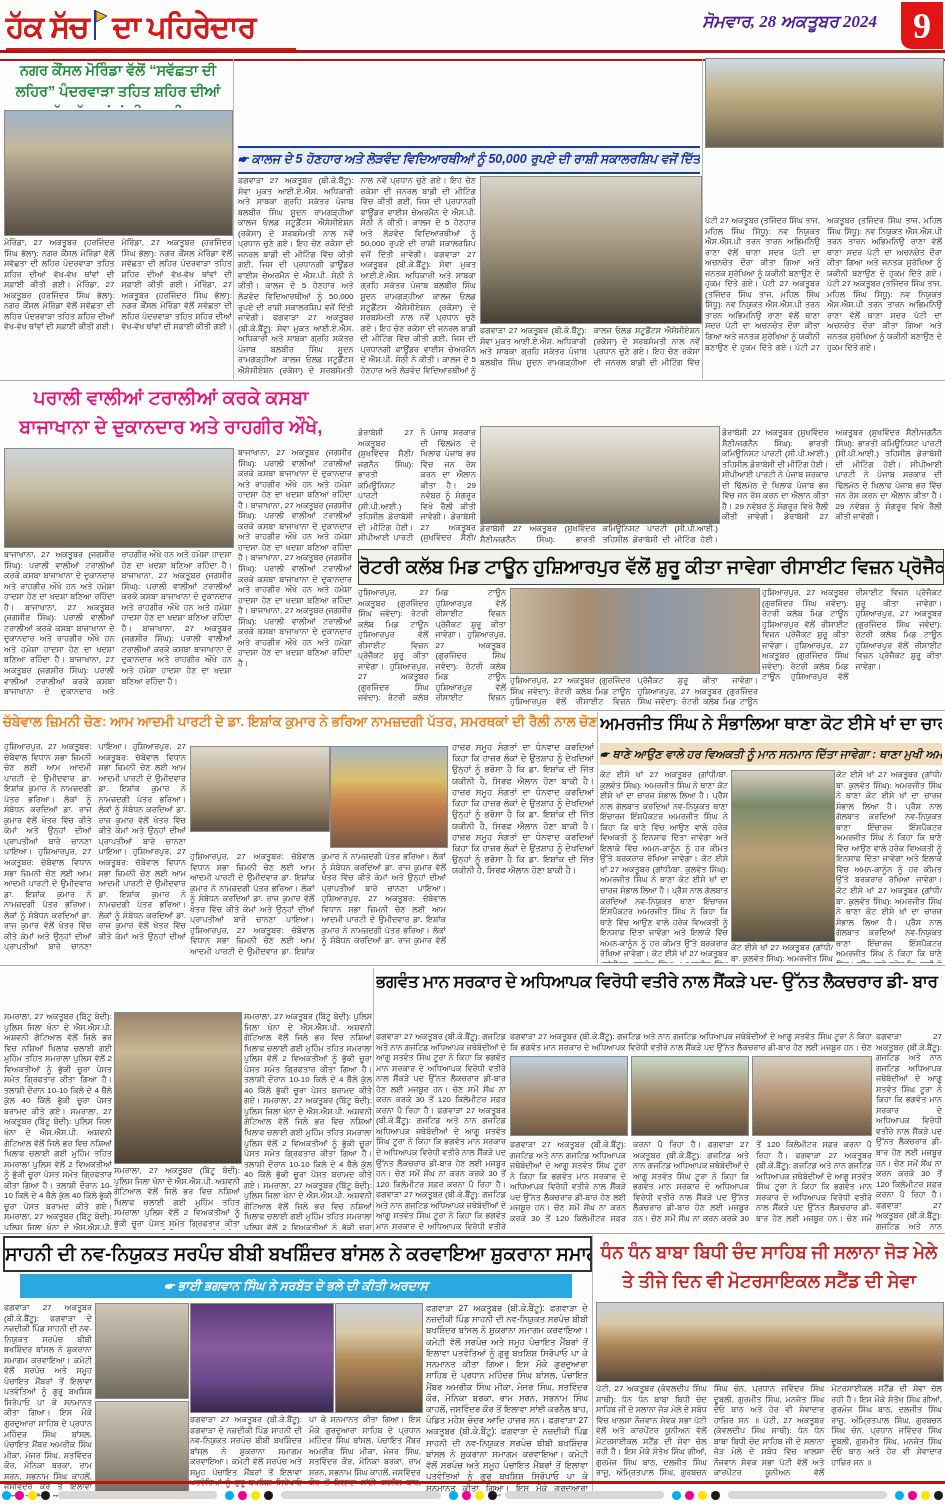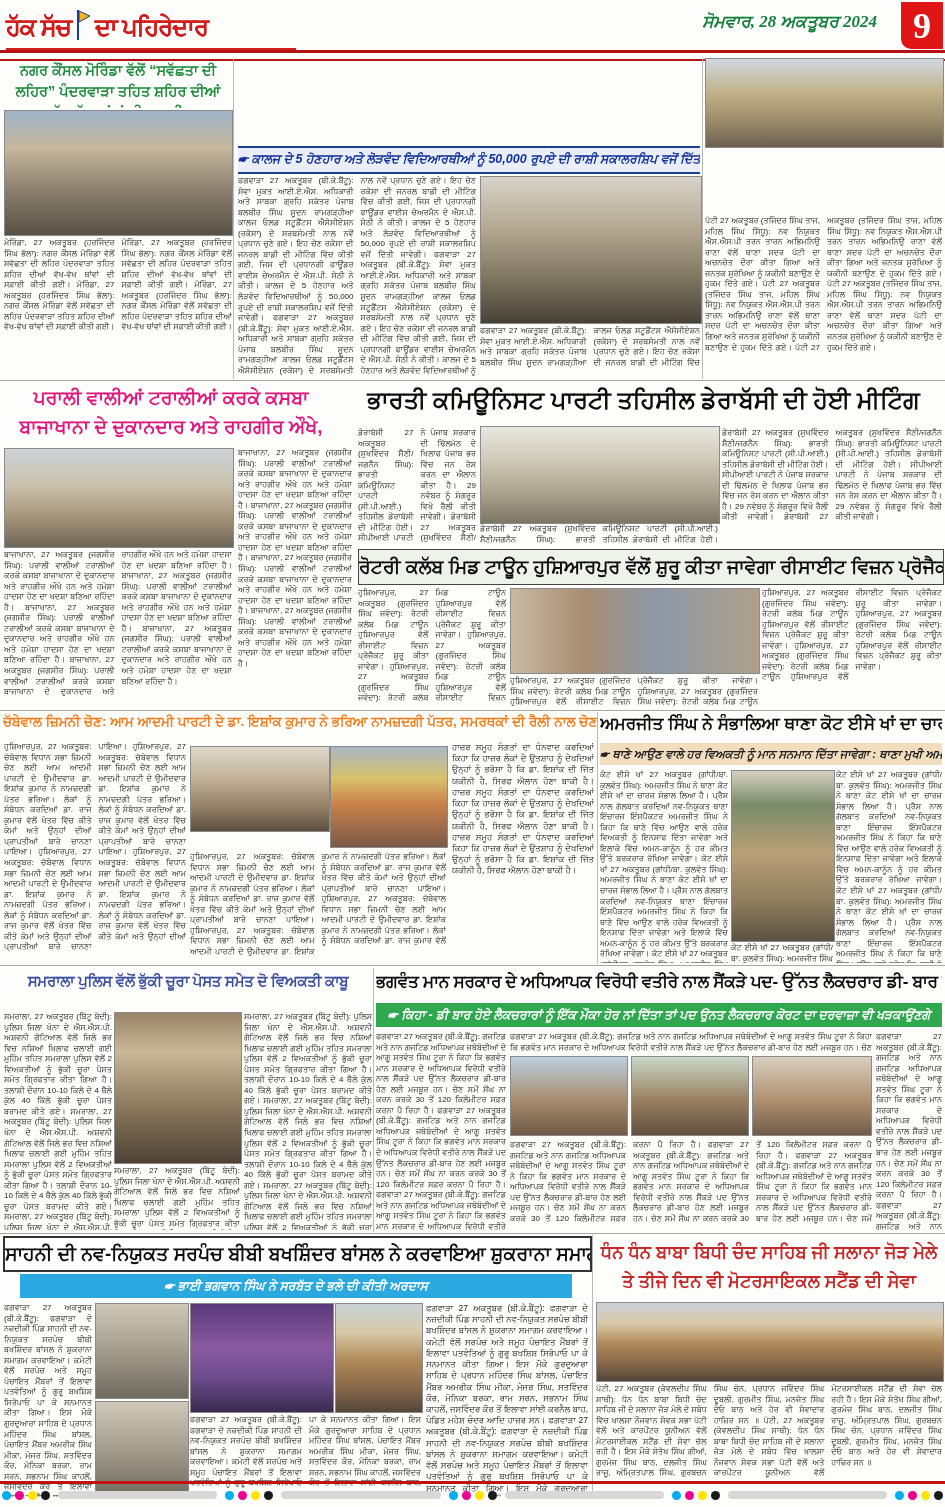--- a/index.html
+++ b/index.html
@@ -1,23 +1,23 @@
 <!DOCTYPE html>
 <html><head>
 <meta charset="utf-8">
 <style>
   html,body{margin:0;padding:0;background:#fff;}
   .page{position:relative;width:945px;height:1507px;background:#fdfdfc;overflow:hidden;
         font-family:"Liberation Sans",sans-serif;color:#111;}
   
   .logo{position:absolute;left:6px;top:4px;height:46px;display:flex;align-items:center;gap:4px;}
-  .logo .lt{font-size:24px;font-weight:bold;color:#d21c1c;letter-spacing:-1px;text-shadow:0 0 0 #d21c1c;}
+  .logo .lt{font-size:30px;font-weight:bold;color:#d21c1c;letter-spacing:-1px;text-shadow:0 0 0 #d21c1c;}
   .logo-underline{position:absolute;left:6px;top:48px;width:290px;height:2px;background:#d21c1c;}
   .dateline{position:absolute;right:68px;top:12px;font-family:"Liberation Serif",serif;font-style:italic;
-            font-size:17px;color:#15803d;font-weight:bold;}
+            font-size:17px;color:#4c1d95;font-weight:bold;}
   .pagebox{position:absolute;right:2px;top:2px;width:42px;height:47px;background:#e01515;color:#fff;
            font-family:"Liberation Serif",serif;font-weight:bold;font-size:36px;display:flex;
            align-items:center;justify-content:center;border-radius:0 0 0 10px;}
   .rules{position:absolute;left:0;top:50px;width:945px;height:6px;border-top:3px solid #b31312;border-bottom:2px solid #b31312;}
   .col{position:absolute;font-size:8px;line-height:1.32;text-align:justify;overflow:hidden;color:#1b1b1b;word-break:break-word;}
   .c2{columns:2;column-gap:7px;}
   .c3{columns:3;column-gap:7px;}
   .ph{position:absolute;border:1px solid #8a8a8a;overflow:hidden;}
   .grain{background-image:repeating-linear-gradient(90deg,rgba(255,255,255,.06) 0 3px,rgba(0,0,0,.05) 3px 6px);}
   .vr{position:absolute;width:1px;background:#b9b9b9;}
@@ -100,21 +100,20 @@
 
   <div class="ph p-policeout grain" style="left:705px;top:58px;width:237px;height:88px;"></div>
   <div class="col c2" style="left:705px;top:216px;width:237px;height:162px;">ਪੱਟੀ 27 ਅਕਤੂਬਰ (ਤਜਿੰਦਰ ਸਿੰਘ ਤਾਜ, ਮਹਿਲ ਸਿੰਘ ਸਿੱਧੂ): ਨਵ ਨਿਯੁਕਤ ਐਸ.ਐਸ.ਪੀ ਤਰਨ ਤਾਰਨ ਅਭਿਮਨਿਉ ਰਾਣਾ ਵੱਲੋਂ ਥਾਣਾ ਸਦਰ ਪੱਟੀ ਦਾ ਅਚਨਚੇਤ ਦੌਰਾ ਕੀਤਾ ਗਿਆ ਅਤੇ ਜਨਤਕ ਸੁਰੱਖਿਆ ਨੂੰ ਯਕੀਨੀ ਬਣਾਉਣ ਦੇ ਹੁਕਮ ਦਿੱਤੇ ਗਏ। ਪੱਟੀ 27 ਅਕਤੂਬਰ (ਤਜਿੰਦਰ ਸਿੰਘ ਤਾਜ, ਮਹਿਲ ਸਿੰਘ ਸਿੱਧੂ): ਨਵ ਨਿਯੁਕਤ ਐਸ.ਐਸ.ਪੀ ਤਰਨ ਤਾਰਨ ਅਭਿਮਨਿਉ ਰਾਣਾ ਵੱਲੋਂ ਥਾਣਾ ਸਦਰ ਪੱਟੀ ਦਾ ਅਚਨਚੇਤ ਦੌਰਾ ਕੀਤਾ ਗਿਆ ਅਤੇ ਜਨਤਕ ਸੁਰੱਖਿਆ ਨੂੰ ਯਕੀਨੀ ਬਣਾਉਣ ਦੇ ਹੁਕਮ ਦਿੱਤੇ ਗਏ। ਪੱਟੀ 27 ਅਕਤੂਬਰ (ਤਜਿੰਦਰ ਸਿੰਘ ਤਾਜ, ਮਹਿਲ ਸਿੰਘ ਸਿੱਧੂ): ਨਵ ਨਿਯੁਕਤ ਐਸ.ਐਸ.ਪੀ ਤਰਨ ਤਾਰਨ ਅਭਿਮਨਿਉ ਰਾਣਾ ਵੱਲੋਂ ਥਾਣਾ ਸਦਰ ਪੱਟੀ ਦਾ ਅਚਨਚੇਤ ਦੌਰਾ ਕੀਤਾ ਗਿਆ ਅਤੇ ਜਨਤਕ ਸੁਰੱਖਿਆ ਨੂੰ ਯਕੀਨੀ ਬਣਾਉਣ ਦੇ ਹੁਕਮ ਦਿੱਤੇ ਗਏ। ਪੱਟੀ 27 ਅਕਤੂਬਰ (ਤਜਿੰਦਰ ਸਿੰਘ ਤਾਜ, ਮਹਿਲ ਸਿੰਘ ਸਿੱਧੂ): ਨਵ ਨਿਯੁਕਤ ਐਸ.ਐਸ.ਪੀ ਤਰਨ ਤਾਰਨ ਅਭਿਮਨਿਉ ਰਾਣਾ ਵੱਲੋਂ ਥਾਣਾ ਸਦਰ ਪੱਟੀ ਦਾ ਅਚਨਚੇਤ ਦੌਰਾ ਕੀਤਾ ਗਿਆ ਅਤੇ ਜਨਤਕ ਸੁਰੱਖਿਆ ਨੂੰ ਯਕੀਨੀ ਬਣਾਉਣ ਦੇ ਹੁਕਮ ਦਿੱਤੇ ਗਏ।</div>
   <div class="hr" style="left:0;top:380px;width:945px;"></div>
 
   <div class="hl h-pink" style="left:3px;top:384px;width:336px;height:60px;">ਪਰਾਲੀ ਵਾਲੀਆਂ ਟਰਾਲੀਆਂ ਕਰਕੇ ਕਸਬਾ ਬਾਜਾਖਾਨਾ ਦੇ ਦੁਕਾਨਦਾਰ ਅਤੇ ਰਾਹਗੀਰ ਔਖੇ, ਹਮੇਸ਼ਾ ਹਾਦਸਾ ਹੋਣ ਦਾ ਖਦਸ਼ਾ ਬਣਿਆ ਰਹਿੰਦਾ</div>
   <div class="ph p-trolley grain" style="left:4px;top:448px;width:228px;height:98px;"></div>
   <div class="col c2" style="left:4px;top:550px;width:228px;height:158px;">ਬਾਜਾਖਾਨਾ, 27 ਅਕਤੂਬਰ (ਜਗਸੀਰ ਸਿੰਘ): ਪਰਾਲੀ ਵਾਲੀਆਂ ਟਰਾਲੀਆਂ ਕਰਕੇ ਕਸਬਾ ਬਾਜਾਖਾਨਾ ਦੇ ਦੁਕਾਨਦਾਰ ਅਤੇ ਰਾਹਗੀਰ ਔਖੇ ਹਨ ਅਤੇ ਹਮੇਸ਼ਾ ਹਾਦਸਾ ਹੋਣ ਦਾ ਖਦਸ਼ਾ ਬਣਿਆ ਰਹਿੰਦਾ ਹੈ। ਬਾਜਾਖਾਨਾ, 27 ਅਕਤੂਬਰ (ਜਗਸੀਰ ਸਿੰਘ): ਪਰਾਲੀ ਵਾਲੀਆਂ ਟਰਾਲੀਆਂ ਕਰਕੇ ਕਸਬਾ ਬਾਜਾਖਾਨਾ ਦੇ ਦੁਕਾਨਦਾਰ ਅਤੇ ਰਾਹਗੀਰ ਔਖੇ ਹਨ ਅਤੇ ਹਮੇਸ਼ਾ ਹਾਦਸਾ ਹੋਣ ਦਾ ਖਦਸ਼ਾ ਬਣਿਆ ਰਹਿੰਦਾ ਹੈ। ਬਾਜਾਖਾਨਾ, 27 ਅਕਤੂਬਰ (ਜਗਸੀਰ ਸਿੰਘ): ਪਰਾਲੀ ਵਾਲੀਆਂ ਟਰਾਲੀਆਂ ਕਰਕੇ ਕਸਬਾ ਬਾਜਾਖਾਨਾ ਦੇ ਦੁਕਾਨਦਾਰ ਅਤੇ ਰਾਹਗੀਰ ਔਖੇ ਹਨ ਅਤੇ ਹਮੇਸ਼ਾ ਹਾਦਸਾ ਹੋਣ ਦਾ ਖਦਸ਼ਾ ਬਣਿਆ ਰਹਿੰਦਾ ਹੈ। ਬਾਜਾਖਾਨਾ, 27 ਅਕਤੂਬਰ (ਜਗਸੀਰ ਸਿੰਘ): ਪਰਾਲੀ ਵਾਲੀਆਂ ਟਰਾਲੀਆਂ ਕਰਕੇ ਕਸਬਾ ਬਾਜਾਖਾਨਾ ਦੇ ਦੁਕਾਨਦਾਰ ਅਤੇ ਰਾਹਗੀਰ ਔਖੇ ਹਨ ਅਤੇ ਹਮੇਸ਼ਾ ਹਾਦਸਾ ਹੋਣ ਦਾ ਖਦਸ਼ਾ ਬਣਿਆ ਰਹਿੰਦਾ ਹੈ। ਬਾਜਾਖਾਨਾ, 27 ਅਕਤੂਬਰ (ਜਗਸੀਰ ਸਿੰਘ): ਪਰਾਲੀ ਵਾਲੀਆਂ ਟਰਾਲੀਆਂ ਕਰਕੇ ਕਸਬਾ ਬਾਜਾਖਾਨਾ ਦੇ ਦੁਕਾਨਦਾਰ ਅਤੇ ਰਾਹਗੀਰ ਔਖੇ ਹਨ ਅਤੇ ਹਮੇਸ਼ਾ ਹਾਦਸਾ ਹੋਣ ਦਾ ਖਦਸ਼ਾ ਬਣਿਆ ਰਹਿੰਦਾ ਹੈ।</div>
   <div class="col" style="left:238px;top:448px;width:114px;height:260px;">ਬਾਜਾਖਾਨਾ, 27 ਅਕਤੂਬਰ (ਜਗਸੀਰ ਸਿੰਘ): ਪਰਾਲੀ ਵਾਲੀਆਂ ਟਰਾਲੀਆਂ ਕਰਕੇ ਕਸਬਾ ਬਾਜਾਖਾਨਾ ਦੇ ਦੁਕਾਨਦਾਰ ਅਤੇ ਰਾਹਗੀਰ ਔਖੇ ਹਨ ਅਤੇ ਹਮੇਸ਼ਾ ਹਾਦਸਾ ਹੋਣ ਦਾ ਖਦਸ਼ਾ ਬਣਿਆ ਰਹਿੰਦਾ ਹੈ। ਬਾਜਾਖਾਨਾ, 27 ਅਕਤੂਬਰ (ਜਗਸੀਰ ਸਿੰਘ): ਪਰਾਲੀ ਵਾਲੀਆਂ ਟਰਾਲੀਆਂ ਕਰਕੇ ਕਸਬਾ ਬਾਜਾਖਾਨਾ ਦੇ ਦੁਕਾਨਦਾਰ ਅਤੇ ਰਾਹਗੀਰ ਔਖੇ ਹਨ ਅਤੇ ਹਮੇਸ਼ਾ ਹਾਦਸਾ ਹੋਣ ਦਾ ਖਦਸ਼ਾ ਬਣਿਆ ਰਹਿੰਦਾ ਹੈ। ਬਾਜਾਖਾਨਾ, 27 ਅਕਤੂਬਰ (ਜਗਸੀਰ ਸਿੰਘ): ਪਰਾਲੀ ਵਾਲੀਆਂ ਟਰਾਲੀਆਂ ਕਰਕੇ ਕਸਬਾ ਬਾਜਾਖਾਨਾ ਦੇ ਦੁਕਾਨਦਾਰ ਅਤੇ ਰਾਹਗੀਰ ਔਖੇ ਹਨ ਅਤੇ ਹਮੇਸ਼ਾ ਹਾਦਸਾ ਹੋਣ ਦਾ ਖਦਸ਼ਾ ਬਣਿਆ ਰਹਿੰਦਾ ਹੈ। ਬਾਜਾਖਾਨਾ, 27 ਅਕਤੂਬਰ (ਜਗਸੀਰ ਸਿੰਘ): ਪਰਾਲੀ ਵਾਲੀਆਂ ਟਰਾਲੀਆਂ ਕਰਕੇ ਕਸਬਾ ਬਾਜਾਖਾਨਾ ਦੇ ਦੁਕਾਨਦਾਰ ਅਤੇ ਰਾਹਗੀਰ ਔਖੇ ਹਨ ਅਤੇ ਹਮੇਸ਼ਾ ਹਾਦਸਾ ਹੋਣ ਦਾ ਖਦਸ਼ਾ ਬਣਿਆ ਰਹਿੰਦਾ ਹੈ।</div>
 
-  <div class="hl h-blackE" style="left:345px;top:386px;width:597px;height:36px;">ਭਾਰਤੀ ਕਮਿਊਨਿਸਟ ਪਾਰਟੀ ਤਹਿਸੀਲ ਡੇਰਾਬੱਸੀ ਦੀ ਹੋਈ ਮੀਟਿੰਗ</div>
   <div class="col c2" style="left:358px;top:428px;width:118px;height:118px;">ਡੇਰਾਬੱਸੀ 27 ਅਕਤੂਬਰ (ਸੁਖਵਿੰਦਰ ਸੈਣੀ/ਜਗਨੈਨ ਸਿੰਘ): ਭਾਰਤੀ ਕਮਿਊਨਿਸਟ ਪਾਰਟੀ (ਸੀ.ਪੀ.ਆਈ.) ਤਹਿਸੀਲ ਡੇਰਾਬੱਸੀ ਦੀ ਮੀਟਿੰਗ ਹੋਈ। ਸੀਪੀਆਈ ਪਾਰਟੀ ਨੇ ਪੰਜਾਬ ਸਰਕਾਰ ਦੀ ਢਿੱਲਮੱਠ ਦੇ ਖਿਲਾਫ ਪੰਜਾਬ ਭਰ ਵਿੱਚ ਜਨ ਰੋਸ ਕਰਨ ਦਾ ਐਲਾਨ ਕੀਤਾ ਹੈ। 29 ਨਵੰਬਰ ਨੂੰ ਸੰਗਰੂਰ ਵਿਖੇ ਰੈਲੀ ਕੀਤੀ ਜਾਵੇਗੀ। ਡੇਰਾਬੱਸੀ 27 ਅਕਤੂਬਰ (ਸੁਖਵਿੰਦਰ ਸੈਣੀ/ਜਗਨੈਨ ਸਿੰਘ): ਭਾਰਤੀ ਕਮਿਊਨਿਸਟ ਪਾਰਟੀ (ਸੀ.ਪੀ.ਆਈ.) ਤਹਿਸੀਲ ਡੇਰਾਬੱਸੀ ਦੀ ਮੀਟਿੰਗ ਹੋਈ। ਸੀਪੀਆਈ ਪਾਰਟੀ ਨੇ ਪੰਜਾਬ ਸਰਕਾਰ ਦੀ ਢਿੱਲਮੱਠ ਦੇ ਖਿਲਾਫ ਪੰਜਾਬ ਭਰ ਵਿੱਚ ਜਨ ਰੋਸ ਕਰਨ ਦਾ ਐਲਾਨ ਕੀਤਾ ਹੈ। 29 ਨਵੰਬਰ ਨੂੰ ਸੰਗਰੂਰ ਵਿਖੇ ਰੈਲੀ ਕੀਤੀ ਜਾਵੇਗੀ।</div>
   <div class="ph p-hall grain" style="left:480px;top:426px;width:238px;height:96px;"></div>
   <div class="col" style="left:480px;top:524px;width:238px;height:22px;columns:2;column-gap:7px;">ਡੇਰਾਬੱਸੀ 27 ਅਕਤੂਬਰ (ਸੁਖਵਿੰਦਰ ਸੈਣੀ/ਜਗਨੈਨ ਸਿੰਘ): ਭਾਰਤੀ ਕਮਿਊਨਿਸਟ ਪਾਰਟੀ (ਸੀ.ਪੀ.ਆਈ.) ਤਹਿਸੀਲ ਡੇਰਾਬੱਸੀ ਦੀ ਮੀਟਿੰਗ ਹੋਈ। ਸੀਪੀਆਈ ਪਾਰਟੀ ਨੇ ਪੰਜਾਬ ਸਰਕਾਰ ਦੀ ਢਿੱਲਮੱਠ ਦੇ ਖਿਲਾਫ ਪੰਜਾਬ ਭਰ ਵਿੱਚ ਜਨ ਰੋਸ ਕਰਨ ਦਾ ਐਲਾਨ ਕੀਤਾ ਹੈ। 29 ਨਵੰਬਰ ਨੂੰ ਸੰਗਰੂਰ ਵਿਖੇ ਰੈਲੀ ਕੀਤੀ ਜਾਵੇਗੀ।</div>
   <div class="col c2" style="left:722px;top:428px;width:220px;height:118px;">ਡੇਰਾਬੱਸੀ 27 ਅਕਤੂਬਰ (ਸੁਖਵਿੰਦਰ ਸੈਣੀ/ਜਗਨੈਨ ਸਿੰਘ): ਭਾਰਤੀ ਕਮਿਊਨਿਸਟ ਪਾਰਟੀ (ਸੀ.ਪੀ.ਆਈ.) ਤਹਿਸੀਲ ਡੇਰਾਬੱਸੀ ਦੀ ਮੀਟਿੰਗ ਹੋਈ। ਸੀਪੀਆਈ ਪਾਰਟੀ ਨੇ ਪੰਜਾਬ ਸਰਕਾਰ ਦੀ ਢਿੱਲਮੱਠ ਦੇ ਖਿਲਾਫ ਪੰਜਾਬ ਭਰ ਵਿੱਚ ਜਨ ਰੋਸ ਕਰਨ ਦਾ ਐਲਾਨ ਕੀਤਾ ਹੈ। 29 ਨਵੰਬਰ ਨੂੰ ਸੰਗਰੂਰ ਵਿਖੇ ਰੈਲੀ ਕੀਤੀ ਜਾਵੇਗੀ। ਡੇਰਾਬੱਸੀ 27 ਅਕਤੂਬਰ (ਸੁਖਵਿੰਦਰ ਸੈਣੀ/ਜਗਨੈਨ ਸਿੰਘ): ਭਾਰਤੀ ਕਮਿਊਨਿਸਟ ਪਾਰਟੀ (ਸੀ.ਪੀ.ਆਈ.) ਤਹਿਸੀਲ ਡੇਰਾਬੱਸੀ ਦੀ ਮੀਟਿੰਗ ਹੋਈ। ਸੀਪੀਆਈ ਪਾਰਟੀ ਨੇ ਪੰਜਾਬ ਸਰਕਾਰ ਦੀ ਢਿੱਲਮੱਠ ਦੇ ਖਿਲਾਫ ਪੰਜਾਬ ਭਰ ਵਿੱਚ ਜਨ ਰੋਸ ਕਰਨ ਦਾ ਐਲਾਨ ਕੀਤਾ ਹੈ। 29 ਨਵੰਬਰ ਨੂੰ ਸੰਗਰੂਰ ਵਿਖੇ ਰੈਲੀ ਕੀਤੀ ਜਾਵੇਗੀ।</div>
 
   <div class="hl h-boxF" style="left:358px;top:549px;width:584px;height:34px;">ਰੋਟਰੀ ਕਲੱਬ ਮਿਡ ਟਾਊਨ ਹੁਸ਼ਿਆਰਪੁਰ ਵੱਲੋਂ ਸ਼ੁਰੂ ਕੀਤਾ ਜਾਵੇਗਾ ਰੀਸਾਈਟ ਵਿਜ਼ਨ ਪ੍ਰੋਜੈਕਟ</div>
   <div class="col c2" style="left:358px;top:588px;width:148px;height:120px;">ਹੁਸ਼ਿਆਰਪੁਰ, 27 ਅਕਤੂਬਰ (ਗੁਰਜਿੰਦਰ ਸਿੰਘ ਜਵੰਦਾ): ਰੋਟਰੀ ਕਲੱਬ ਮਿਡ ਟਾਊਨ ਹੁਸ਼ਿਆਰਪੁਰ ਵੱਲੋਂ ਰੀਸਾਈਟ ਵਿਜ਼ਨ ਪ੍ਰੋਜੈਕਟ ਸ਼ੁਰੂ ਕੀਤਾ ਜਾਵੇਗਾ। ਹੁਸ਼ਿਆਰਪੁਰ, 27 ਅਕਤੂਬਰ (ਗੁਰਜਿੰਦਰ ਸਿੰਘ ਜਵੰਦਾ): ਰੋਟਰੀ ਕਲੱਬ ਮਿਡ ਟਾਊਨ ਹੁਸ਼ਿਆਰਪੁਰ ਵੱਲੋਂ ਰੀਸਾਈਟ ਵਿਜ਼ਨ ਪ੍ਰੋਜੈਕਟ ਸ਼ੁਰੂ ਕੀਤਾ ਜਾਵੇਗਾ। ਹੁਸ਼ਿਆਰਪੁਰ, 27 ਅਕਤੂਬਰ (ਗੁਰਜਿੰਦਰ ਸਿੰਘ ਜਵੰਦਾ): ਰੋਟਰੀ ਕਲੱਬ ਮਿਡ ਟਾਊਨ ਹੁਸ਼ਿਆਰਪੁਰ ਵੱਲੋਂ ਰੀਸਾਈਟ ਵਿਜ਼ਨ ਪ੍ਰੋਜੈਕਟ ਸ਼ੁਰੂ ਕੀਤਾ ਜਾਵੇਗਾ।</div>
   <div class="ph p-event grain" style="left:510px;top:588px;width:248px;height:84px;"></div>
   <div class="col c2" style="left:510px;top:676px;width:248px;height:32px;">ਹੁਸ਼ਿਆਰਪੁਰ, 27 ਅਕਤੂਬਰ (ਗੁਰਜਿੰਦਰ ਸਿੰਘ ਜਵੰਦਾ): ਰੋਟਰੀ ਕਲੱਬ ਮਿਡ ਟਾਊਨ ਹੁਸ਼ਿਆਰਪੁਰ ਵੱਲੋਂ ਰੀਸਾਈਟ ਵਿਜ਼ਨ ਪ੍ਰੋਜੈਕਟ ਸ਼ੁਰੂ ਕੀਤਾ ਜਾਵੇਗਾ। ਹੁਸ਼ਿਆਰਪੁਰ, 27 ਅਕਤੂਬਰ (ਗੁਰਜਿੰਦਰ ਸਿੰਘ ਜਵੰਦਾ): ਰੋਟਰੀ ਕਲੱਬ ਮਿਡ ਟਾਊਨ ਹੁਸ਼ਿਆਰਪੁਰ ਵੱਲੋਂ ਰੀਸਾਈਟ ਵਿਜ਼ਨ ਪ੍ਰੋਜੈਕਟ ਸ਼ੁਰੂ ਕੀਤਾ ਜਾਵੇਗਾ।</div>
   <div class="col c2" style="left:762px;top:588px;width:180px;height:120px;">ਹੁਸ਼ਿਆਰਪੁਰ, 27 ਅਕਤੂਬਰ (ਗੁਰਜਿੰਦਰ ਸਿੰਘ ਜਵੰਦਾ): ਰੋਟਰੀ ਕਲੱਬ ਮਿਡ ਟਾਊਨ ਹੁਸ਼ਿਆਰਪੁਰ ਵੱਲੋਂ ਰੀਸਾਈਟ ਵਿਜ਼ਨ ਪ੍ਰੋਜੈਕਟ ਸ਼ੁਰੂ ਕੀਤਾ ਜਾਵੇਗਾ। ਹੁਸ਼ਿਆਰਪੁਰ, 27 ਅਕਤੂਬਰ (ਗੁਰਜਿੰਦਰ ਸਿੰਘ ਜਵੰਦਾ): ਰੋਟਰੀ ਕਲੱਬ ਮਿਡ ਟਾਊਨ ਹੁਸ਼ਿਆਰਪੁਰ ਵੱਲੋਂ ਰੀਸਾਈਟ ਵਿਜ਼ਨ ਪ੍ਰੋਜੈਕਟ ਸ਼ੁਰੂ ਕੀਤਾ ਜਾਵੇਗਾ। ਹੁਸ਼ਿਆਰਪੁਰ, 27 ਅਕਤੂਬਰ (ਗੁਰਜਿੰਦਰ ਸਿੰਘ ਜਵੰਦਾ): ਰੋਟਰੀ ਕਲੱਬ ਮਿਡ ਟਾਊਨ ਹੁਸ਼ਿਆਰਪੁਰ ਵੱਲੋਂ ਰੀਸਾਈਟ ਵਿਜ਼ਨ ਪ੍ਰੋਜੈਕਟ ਸ਼ੁਰੂ ਕੀਤਾ ਜਾਵੇਗਾ।</div>
@@ -129,29 +128,27 @@
   <div class="vr" style="left:597px;top:712px;height:252px;"></div>
 
   <div class="hl h-blackH" style="left:600px;top:714px;width:342px;height:26px;">ਅਮਰਜੀਤ ਸਿੰਘ ਨੇ ਸੰਭਾਲਿਆ ਥਾਣਾ ਕੋਟ ਈਸੇ ਖਾਂ ਦਾ ਚਾਰਜ</div>
   <div class="bar bar-tan" style="left:600px;top:743px;width:342px;height:22px;">☛ ਥਾਣੇ ਆਉਣ ਵਾਲੇ ਹਰ ਵਿਅਕਤੀ ਨੂੰ ਮਾਨ ਸਨਮਾਨ ਦਿੱਤਾ ਜਾਵੇਗਾ : ਥਾਣਾ ਮੁਖੀ ਅਮਰਜੀਤ ਸਿੰਘ</div>
   <div class="col" style="left:600px;top:770px;width:128px;height:193px;">ਕੋਟ ਈਸੇ ਖਾਂ 27 ਅਕਤੂਬਰ (ਗਾਂਧੀ/ਬਾ. ਕੁਲਵੰਤ ਸਿੰਘ): ਅਮਰਜੀਤ ਸਿੰਘ ਨੇ ਥਾਣਾ ਕੋਟ ਈਸੇ ਖਾਂ ਦਾ ਚਾਰਜ ਸੰਭਾਲ ਲਿਆ ਹੈ। ਪ੍ਰੈਸ ਨਾਲ ਗੱਲਬਾਤ ਕਰਦਿਆਂ ਨਵ-ਨਿਯੁਕਤ ਥਾਣਾ ਇੰਚਾਰਜ ਇੰਸਪੈਕਟਰ ਅਮਰਜੀਤ ਸਿੰਘ ਨੇ ਕਿਹਾ ਕਿ ਥਾਣੇ ਵਿੱਚ ਆਉਣ ਵਾਲੇ ਹਰੇਕ ਵਿਅਕਤੀ ਨੂੰ ਇਨਸਾਫ ਦਿੱਤਾ ਜਾਵੇਗਾ ਅਤੇ ਇਲਾਕੇ ਵਿੱਚ ਅਮਨ-ਕਾਨੂੰਨ ਨੂੰ ਹਰ ਕੀਮਤ ਉੱਤੇ ਬਰਕਰਾਰ ਰੱਖਿਆ ਜਾਵੇਗਾ। ਕੋਟ ਈਸੇ ਖਾਂ 27 ਅਕਤੂਬਰ (ਗਾਂਧੀ/ਬਾ. ਕੁਲਵੰਤ ਸਿੰਘ): ਅਮਰਜੀਤ ਸਿੰਘ ਨੇ ਥਾਣਾ ਕੋਟ ਈਸੇ ਖਾਂ ਦਾ ਚਾਰਜ ਸੰਭਾਲ ਲਿਆ ਹੈ। ਪ੍ਰੈਸ ਨਾਲ ਗੱਲਬਾਤ ਕਰਦਿਆਂ ਨਵ-ਨਿਯੁਕਤ ਥਾਣਾ ਇੰਚਾਰਜ ਇੰਸਪੈਕਟਰ ਅਮਰਜੀਤ ਸਿੰਘ ਨੇ ਕਿਹਾ ਕਿ ਥਾਣੇ ਵਿੱਚ ਆਉਣ ਵਾਲੇ ਹਰੇਕ ਵਿਅਕਤੀ ਨੂੰ ਇਨਸਾਫ ਦਿੱਤਾ ਜਾਵੇਗਾ ਅਤੇ ਇਲਾਕੇ ਵਿੱਚ ਅਮਨ-ਕਾਨੂੰਨ ਨੂੰ ਹਰ ਕੀਮਤ ਉੱਤੇ ਬਰਕਰਾਰ ਰੱਖਿਆ ਜਾਵੇਗਾ। ਕੋਟ ਈਸੇ ਖਾਂ 27 ਅਕਤੂਬਰ (ਗਾਂਧੀ/ਬਾ. ਕੁਲਵੰਤ ਸਿੰਘ): ਅਮਰਜੀਤ ਸਿੰਘ ਨੇ ਥਾਣਾ ਕੋਟ ਈਸੇ ਖਾਂ ਦਾ ਚਾਰਜ ਸੰਭਾਲ ਲਿਆ ਹੈ। ਪ੍ਰੈਸ ਨਾਲ ਗੱਲਬਾਤ ਕਰਦਿਆਂ ਨਵ-ਨਿਯੁਕਤ ਥਾਣਾ ਇੰਚਾਰਜ ਇੰਸਪੈਕਟਰ ਅਮਰਜੀਤ ਸਿੰਘ ਨੇ ਕਿਹਾ ਕਿ ਥਾਣੇ ਵਿੱਚ ਆਉਣ ਵਾਲੇ ਹਰੇਕ ਵਿਅਕਤੀ ਨੂੰ ਇਨਸਾਫ ਦਿੱਤਾ ਜਾਵੇਗਾ ਅਤੇ ਇਲਾਕੇ ਵਿੱਚ ਅਮਨ-ਕਾਨੂੰਨ ਨੂੰ ਹਰ ਕੀਮਤ ਉੱਤੇ ਬਰਕਰਾਰ ਰੱਖਿਆ ਜਾਵੇਗਾ।</div>
   <div class="ph p-officer grain" style="left:731px;top:770px;width:102px;height:170px;"></div>
   <div class="col" style="left:731px;top:943px;width:102px;height:20px;">ਕੋਟ ਈਸੇ ਖਾਂ 27 ਅਕਤੂਬਰ (ਗਾਂਧੀ/ਬਾ. ਕੁਲਵੰਤ ਸਿੰਘ): ਅਮਰਜੀਤ ਸਿੰਘ ਨੇ ਥਾਣਾ ਕੋਟ ਈਸੇ ਖਾਂ ਦਾ ਚਾਰਜ ਸੰਭਾਲ ਲਿਆ ਹੈ। ਪ੍ਰੈਸ ਨਾਲ ਗੱਲਬਾਤ ਕਰਦਿਆਂ ਨਵ-ਨਿਯੁਕਤ ਥਾਣਾ ਇੰਚਾਰਜ ਇੰਸਪੈਕਟਰ ਅਮਰਜੀਤ ਸਿੰਘ ਨੇ ਕਿਹਾ ਕਿ ਥਾਣੇ ਵਿੱਚ ਆਉਣ ਵਾਲੇ ਹਰੇਕ ਵਿਅਕਤੀ ਨੂੰ ਇਨਸਾਫ ਦਿੱਤਾ ਜਾਵੇਗਾ ਅਤੇ ਇਲਾਕੇ ਵਿੱਚ ਅਮਨ-ਕਾਨੂੰਨ ਨੂੰ ਹਰ ਕੀਮਤ ਉੱਤੇ ਬਰਕਰਾਰ ਰੱਖਿਆ ਜਾਵੇਗਾ।</div>
   <div class="col" style="left:836px;top:770px;width:106px;height:193px;">ਕੋਟ ਈਸੇ ਖਾਂ 27 ਅਕਤੂਬਰ (ਗਾਂਧੀ/ਬਾ. ਕੁਲਵੰਤ ਸਿੰਘ): ਅਮਰਜੀਤ ਸਿੰਘ ਨੇ ਥਾਣਾ ਕੋਟ ਈਸੇ ਖਾਂ ਦਾ ਚਾਰਜ ਸੰਭਾਲ ਲਿਆ ਹੈ। ਪ੍ਰੈਸ ਨਾਲ ਗੱਲਬਾਤ ਕਰਦਿਆਂ ਨਵ-ਨਿਯੁਕਤ ਥਾਣਾ ਇੰਚਾਰਜ ਇੰਸਪੈਕਟਰ ਅਮਰਜੀਤ ਸਿੰਘ ਨੇ ਕਿਹਾ ਕਿ ਥਾਣੇ ਵਿੱਚ ਆਉਣ ਵਾਲੇ ਹਰੇਕ ਵਿਅਕਤੀ ਨੂੰ ਇਨਸਾਫ ਦਿੱਤਾ ਜਾਵੇਗਾ ਅਤੇ ਇਲਾਕੇ ਵਿੱਚ ਅਮਨ-ਕਾਨੂੰਨ ਨੂੰ ਹਰ ਕੀਮਤ ਉੱਤੇ ਬਰਕਰਾਰ ਰੱਖਿਆ ਜਾਵੇਗਾ। ਕੋਟ ਈਸੇ ਖਾਂ 27 ਅਕਤੂਬਰ (ਗਾਂਧੀ/ਬਾ. ਕੁਲਵੰਤ ਸਿੰਘ): ਅਮਰਜੀਤ ਸਿੰਘ ਨੇ ਥਾਣਾ ਕੋਟ ਈਸੇ ਖਾਂ ਦਾ ਚਾਰਜ ਸੰਭਾਲ ਲਿਆ ਹੈ। ਪ੍ਰੈਸ ਨਾਲ ਗੱਲਬਾਤ ਕਰਦਿਆਂ ਨਵ-ਨਿਯੁਕਤ ਥਾਣਾ ਇੰਚਾਰਜ ਇੰਸਪੈਕਟਰ ਅਮਰਜੀਤ ਸਿੰਘ ਨੇ ਕਿਹਾ ਕਿ ਥਾਣੇ ਵਿੱਚ ਆਉਣ ਵਾਲੇ ਹਰੇਕ ਵਿਅਕਤੀ ਨੂੰ ਇਨਸਾਫ ਦਿੱਤਾ ਜਾਵੇਗਾ ਅਤੇ ਇਲਾਕੇ ਵਿੱਚ ਅਮਨ-ਕਾਨੂੰਨ ਨੂੰ ਹਰ ਕੀਮਤ ਉੱਤੇ ਬਰਕਰਾਰ ਰੱਖਿਆ ਜਾਵੇਗਾ। ਕੋਟ ਈਸੇ ਖਾਂ 27 ਅਕਤੂਬਰ (ਗਾਂਧੀ/ਬਾ. ਕੁਲਵੰਤ ਸਿੰਘ): ਅਮਰਜੀਤ ਸਿੰਘ ਨੇ ਥਾਣਾ ਕੋਟ ਈਸੇ ਖਾਂ ਦਾ ਚਾਰਜ ਸੰਭਾਲ ਲਿਆ ਹੈ। ਪ੍ਰੈਸ ਨਾਲ ਗੱਲਬਾਤ ਕਰਦਿਆਂ ਨਵ-ਨਿਯੁਕਤ ਥਾਣਾ ਇੰਚਾਰਜ ਇੰਸਪੈਕਟਰ ਅਮਰਜੀਤ ਸਿੰਘ ਨੇ ਕਿਹਾ ਕਿ ਥਾਣੇ ਵਿੱਚ ਆਉਣ ਵਾਲੇ ਹਰੇਕ ਵਿਅਕਤੀ ਨੂੰ ਇਨਸਾਫ ਦਿੱਤਾ ਜਾਵੇਗਾ ਅਤੇ ਇਲਾਕੇ ਵਿੱਚ ਅਮਨ-ਕਾਨੂੰਨ ਨੂੰ ਹਰ ਕੀਮਤ ਉੱਤੇ ਬਰਕਰਾਰ ਰੱਖਿਆ ਜਾਵੇਗਾ।</div>
   <div class="hr" style="left:0;top:965px;width:945px;"></div>
 
-  <div class="hl h-blue" style="left:3px;top:972px;width:370px;height:34px;">ਸਮਰਾਲਾ ਪੁਲਿਸ ਵੱਲੋਂ ਭੁੱਕੀ ਚੂਰਾ ਪੋਸਤ ਸਮੇਤ ਦੋ ਵਿਅਕਤੀ ਕਾਬੂ</div>
   <div class="col" style="left:4px;top:1012px;width:108px;height:218px;">ਸਮਰਾਲਾ, 27 ਅਕਤੂਬਰ (ਬਿੱਟੂ ਬੇਦੀ): ਪੁਲਿਸ ਜਿਲਾ ਖੰਨਾ ਦੇ ਐਸ.ਐਸ.ਪੀ. ਅਸ਼ਵਨੀ ਗੋਟਿਆਲ ਵੱਲੋਂ ਜਿਲੇ ਭਰ ਵਿਚ ਨਸ਼ਿਆਂ ਖਿਲਾਫ ਚਲਾਈ ਗਈ ਮੁਹਿੰਮ ਤਹਿਤ ਸਮਰਾਲਾ ਪੁਲਿਸ ਵੱਲੋਂ 2 ਵਿਅਕਤੀਆਂ ਨੂੰ ਭੁੱਕੀ ਚੂਰਾ ਪੋਸਤ ਸਮੇਤ ਗ੍ਰਿਫਤਾਰ ਕੀਤਾ ਗਿਆ ਹੈ। ਤਲਾਸ਼ੀ ਦੌਰਾਨ 10-10 ਕਿਲੋ ਦੇ 4 ਥੈਲੇ ਕੁੱਲ 40 ਕਿੱਲੋ ਭੁੱਕੀ ਚੂਰਾ ਪੋਸਤ ਬਰਾਮਦ ਕੀਤੇ ਗਏ। ਸਮਰਾਲਾ, 27 ਅਕਤੂਬਰ (ਬਿੱਟੂ ਬੇਦੀ): ਪੁਲਿਸ ਜਿਲਾ ਖੰਨਾ ਦੇ ਐਸ.ਐਸ.ਪੀ. ਅਸ਼ਵਨੀ ਗੋਟਿਆਲ ਵੱਲੋਂ ਜਿਲੇ ਭਰ ਵਿਚ ਨਸ਼ਿਆਂ ਖਿਲਾਫ ਚਲਾਈ ਗਈ ਮੁਹਿੰਮ ਤਹਿਤ ਸਮਰਾਲਾ ਪੁਲਿਸ ਵੱਲੋਂ 2 ਵਿਅਕਤੀਆਂ ਨੂੰ ਭੁੱਕੀ ਚੂਰਾ ਪੋਸਤ ਸਮੇਤ ਗ੍ਰਿਫਤਾਰ ਕੀਤਾ ਗਿਆ ਹੈ। ਤਲਾਸ਼ੀ ਦੌਰਾਨ 10-10 ਕਿਲੋ ਦੇ 4 ਥੈਲੇ ਕੁੱਲ 40 ਕਿੱਲੋ ਭੁੱਕੀ ਚੂਰਾ ਪੋਸਤ ਬਰਾਮਦ ਕੀਤੇ ਗਏ। ਸਮਰਾਲਾ, 27 ਅਕਤੂਬਰ (ਬਿੱਟੂ ਬੇਦੀ): ਪੁਲਿਸ ਜਿਲਾ ਖੰਨਾ ਦੇ ਐਸ.ਐਸ.ਪੀ. ਅਸ਼ਵਨੀ ਗੋਟਿਆਲ ਵੱਲੋਂ ਜਿਲੇ ਭਰ ਵਿਚ ਨਸ਼ਿਆਂ ਖਿਲਾਫ ਚਲਾਈ ਗਈ ਮੁਹਿੰਮ ਤਹਿਤ ਸਮਰਾਲਾ ਪੁਲਿਸ ਵੱਲੋਂ 2 ਵਿਅਕਤੀਆਂ ਨੂੰ ਭੁੱਕੀ ਚੂਰਾ ਪੋਸਤ ਸਮੇਤ ਗ੍ਰਿਫਤਾਰ ਕੀਤਾ ਗਿਆ ਹੈ। ਤਲਾਸ਼ੀ ਦੌਰਾਨ 10-10 ਕਿਲੋ ਦੇ 4 ਥੈਲੇ ਕੁੱਲ 40 ਕਿੱਲੋ ਭੁੱਕੀ ਚੂਰਾ ਪੋਸਤ ਬਰਾਮਦ ਕੀਤੇ ਗਏ।</div>
   <div class="ph p-offdesk grain" style="left:114px;top:1012px;width:126px;height:150px;"></div>
   <div class="col" style="left:114px;top:1166px;width:126px;height:64px;">ਸਮਰਾਲਾ, 27 ਅਕਤੂਬਰ (ਬਿੱਟੂ ਬੇਦੀ): ਪੁਲਿਸ ਜਿਲਾ ਖੰਨਾ ਦੇ ਐਸ.ਐਸ.ਪੀ. ਅਸ਼ਵਨੀ ਗੋਟਿਆਲ ਵੱਲੋਂ ਜਿਲੇ ਭਰ ਵਿਚ ਨਸ਼ਿਆਂ ਖਿਲਾਫ ਚਲਾਈ ਗਈ ਮੁਹਿੰਮ ਤਹਿਤ ਸਮਰਾਲਾ ਪੁਲਿਸ ਵੱਲੋਂ 2 ਵਿਅਕਤੀਆਂ ਨੂੰ ਭੁੱਕੀ ਚੂਰਾ ਪੋਸਤ ਸਮੇਤ ਗ੍ਰਿਫਤਾਰ ਕੀਤਾ ਗਿਆ ਹੈ। ਤਲਾਸ਼ੀ ਦੌਰਾਨ 10-10 ਕਿਲੋ ਦੇ 4 ਥੈਲੇ ਕੁੱਲ 40 ਕਿੱਲੋ ਭੁੱਕੀ ਚੂਰਾ ਪੋਸਤ ਬਰਾਮਦ ਕੀਤੇ ਗਏ। ਸਮਰਾਲਾ, 27 ਅਕਤੂਬਰ (ਬਿੱਟੂ ਬੇਦੀ): ਪੁਲਿਸ ਜਿਲਾ ਖੰਨਾ ਦੇ ਐਸ.ਐਸ.ਪੀ. ਅਸ਼ਵਨੀ ਗੋਟਿਆਲ ਵੱਲੋਂ ਜਿਲੇ ਭਰ ਵਿਚ ਨਸ਼ਿਆਂ ਖਿਲਾਫ ਚਲਾਈ ਗਈ ਮੁਹਿੰਮ ਤਹਿਤ ਸਮਰਾਲਾ ਪੁਲਿਸ ਵੱਲੋਂ 2 ਵਿਅਕਤੀਆਂ ਨੂੰ ਭੁੱਕੀ ਚੂਰਾ ਪੋਸਤ ਸਮੇਤ ਗ੍ਰਿਫਤਾਰ ਕੀਤਾ ਗਿਆ ਹੈ। ਤਲਾਸ਼ੀ ਦੌਰਾਨ 10-10 ਕਿਲੋ ਦੇ 4 ਥੈਲੇ ਕੁੱਲ 40 ਕਿੱਲੋ ਭੁੱਕੀ ਚੂਰਾ ਪੋਸਤ ਬਰਾਮਦ ਕੀਤੇ ਗਏ।</div>
   <div class="col" style="left:244px;top:1012px;width:128px;height:218px;">ਸਮਰਾਲਾ, 27 ਅਕਤੂਬਰ (ਬਿੱਟੂ ਬੇਦੀ): ਪੁਲਿਸ ਜਿਲਾ ਖੰਨਾ ਦੇ ਐਸ.ਐਸ.ਪੀ. ਅਸ਼ਵਨੀ ਗੋਟਿਆਲ ਵੱਲੋਂ ਜਿਲੇ ਭਰ ਵਿਚ ਨਸ਼ਿਆਂ ਖਿਲਾਫ ਚਲਾਈ ਗਈ ਮੁਹਿੰਮ ਤਹਿਤ ਸਮਰਾਲਾ ਪੁਲਿਸ ਵੱਲੋਂ 2 ਵਿਅਕਤੀਆਂ ਨੂੰ ਭੁੱਕੀ ਚੂਰਾ ਪੋਸਤ ਸਮੇਤ ਗ੍ਰਿਫਤਾਰ ਕੀਤਾ ਗਿਆ ਹੈ। ਤਲਾਸ਼ੀ ਦੌਰਾਨ 10-10 ਕਿਲੋ ਦੇ 4 ਥੈਲੇ ਕੁੱਲ 40 ਕਿੱਲੋ ਭੁੱਕੀ ਚੂਰਾ ਪੋਸਤ ਬਰਾਮਦ ਕੀਤੇ ਗਏ। ਸਮਰਾਲਾ, 27 ਅਕਤੂਬਰ (ਬਿੱਟੂ ਬੇਦੀ): ਪੁਲਿਸ ਜਿਲਾ ਖੰਨਾ ਦੇ ਐਸ.ਐਸ.ਪੀ. ਅਸ਼ਵਨੀ ਗੋਟਿਆਲ ਵੱਲੋਂ ਜਿਲੇ ਭਰ ਵਿਚ ਨਸ਼ਿਆਂ ਖਿਲਾਫ ਚਲਾਈ ਗਈ ਮੁਹਿੰਮ ਤਹਿਤ ਸਮਰਾਲਾ ਪੁਲਿਸ ਵੱਲੋਂ 2 ਵਿਅਕਤੀਆਂ ਨੂੰ ਭੁੱਕੀ ਚੂਰਾ ਪੋਸਤ ਸਮੇਤ ਗ੍ਰਿਫਤਾਰ ਕੀਤਾ ਗਿਆ ਹੈ। ਤਲਾਸ਼ੀ ਦੌਰਾਨ 10-10 ਕਿਲੋ ਦੇ 4 ਥੈਲੇ ਕੁੱਲ 40 ਕਿੱਲੋ ਭੁੱਕੀ ਚੂਰਾ ਪੋਸਤ ਬਰਾਮਦ ਕੀਤੇ ਗਏ। ਸਮਰਾਲਾ, 27 ਅਕਤੂਬਰ (ਬਿੱਟੂ ਬੇਦੀ): ਪੁਲਿਸ ਜਿਲਾ ਖੰਨਾ ਦੇ ਐਸ.ਐਸ.ਪੀ. ਅਸ਼ਵਨੀ ਗੋਟਿਆਲ ਵੱਲੋਂ ਜਿਲੇ ਭਰ ਵਿਚ ਨਸ਼ਿਆਂ ਖਿਲਾਫ ਚਲਾਈ ਗਈ ਮੁਹਿੰਮ ਤਹਿਤ ਸਮਰਾਲਾ ਪੁਲਿਸ ਵੱਲੋਂ 2 ਵਿਅਕਤੀਆਂ ਨੂੰ ਭੁੱਕੀ ਚੂਰਾ ਪੋਸਤ ਸਮੇਤ ਗ੍ਰਿਫਤਾਰ ਕੀਤਾ ਗਿਆ ਹੈ। ਤਲਾਸ਼ੀ ਦੌਰਾਨ 10-10 ਕਿਲੋ ਦੇ 4 ਥੈਲੇ ਕੁੱਲ 40 ਕਿੱਲੋ ਭੁੱਕੀ ਚੂਰਾ ਪੋਸਤ ਬਰਾਮਦ ਕੀਤੇ ਗਏ।</div>
   <div class="vr" style="left:373px;top:968px;height:264px;"></div>
 
   <div class="hl h-blackJ" style="left:376px;top:972px;width:566px;height:28px;">ਭਗਵੰਤ ਮਾਨ ਸਰਕਾਰ ਦੇ ਅਧਿਆਪਕ ਵਿਰੋਧੀ ਵਤੀਰੇ ਨਾਲ ਸੈਂਕੜੇ ਪਦ- ਉੱਨਤ ਲੈਕਚਰਾਰ ਡੀ- ਬਾਰ ਹੋਣ ਲਈ ਮਜਬੂਰ - ਸਤਵੰਤ ਟੂਰਾ</div>
-  <div class="bar bar-green" style="left:376px;top:1003px;width:566px;height:24px;">☛ ਕਿਹਾ - ਡੀ ਬਾਰ ਹੋਏ ਲੈਕਚਰਾਰਾਂ ਨੂੰ ਇੱਕ ਮੌਕਾ ਹੋਰ ਨਾਂ ਦਿੱਤਾ ਤਾਂ ਪਦ ਉਨਤ ਲੈਕਚਰਾਰ ਕੋਰਟ ਦਾ ਦਰਵਾਜ਼ਾ ਵੀ ਖੜਕਾਉਂਣਗੇ</div>
   <div class="col" style="left:376px;top:1032px;width:130px;height:198px;">ਫਗਵਾੜਾ 27 ਅਕਤੂਬਰ (ਬੀ.ਕੇ.ਬੈਂਟੂ): ਗਜਟਿਡ ਅਤੇ ਨਾਨ ਗਜਟਿਡ ਅਧਿਆਪਕ ਜਥੇਬੰਦੀਆਂ ਦੇ ਆਗੂ ਸਤਵੰਤ ਸਿੰਘ ਟੂਰਾ ਨੇ ਕਿਹਾ ਕਿ ਭਗਵੰਤ ਮਾਨ ਸਰਕਾਰ ਦੇ ਅਧਿਆਪਕ ਵਿਰੋਧੀ ਵਤੀਰੇ ਨਾਲ ਸੈਂਕੜੇ ਪਦ ਉੱਨਤ ਲੈਕਚਰਾਰ ਡੀ-ਬਾਰ ਹੋਣ ਲਈ ਮਜਬੂਰ ਹਨ। ਚੋਣ ਸਮੇਂ ਸੋਂਘ ਨਾ ਕਰਨ ਕਰਕੇ 30 ਤੋਂ 120 ਕਿਲੋਮੀਟਰ ਸਫ਼ਰ ਕਰਨਾ ਪੈ ਰਿਹਾ ਹੈ। ਫਗਵਾੜਾ 27 ਅਕਤੂਬਰ (ਬੀ.ਕੇ.ਬੈਂਟੂ): ਗਜਟਿਡ ਅਤੇ ਨਾਨ ਗਜਟਿਡ ਅਧਿਆਪਕ ਜਥੇਬੰਦੀਆਂ ਦੇ ਆਗੂ ਸਤਵੰਤ ਸਿੰਘ ਟੂਰਾ ਨੇ ਕਿਹਾ ਕਿ ਭਗਵੰਤ ਮਾਨ ਸਰਕਾਰ ਦੇ ਅਧਿਆਪਕ ਵਿਰੋਧੀ ਵਤੀਰੇ ਨਾਲ ਸੈਂਕੜੇ ਪਦ ਉੱਨਤ ਲੈਕਚਰਾਰ ਡੀ-ਬਾਰ ਹੋਣ ਲਈ ਮਜਬੂਰ ਹਨ। ਚੋਣ ਸਮੇਂ ਸੋਂਘ ਨਾ ਕਰਨ ਕਰਕੇ 30 ਤੋਂ 120 ਕਿਲੋਮੀਟਰ ਸਫ਼ਰ ਕਰਨਾ ਪੈ ਰਿਹਾ ਹੈ। ਫਗਵਾੜਾ 27 ਅਕਤੂਬਰ (ਬੀ.ਕੇ.ਬੈਂਟੂ): ਗਜਟਿਡ ਅਤੇ ਨਾਨ ਗਜਟਿਡ ਅਧਿਆਪਕ ਜਥੇਬੰਦੀਆਂ ਦੇ ਆਗੂ ਸਤਵੰਤ ਸਿੰਘ ਟੂਰਾ ਨੇ ਕਿਹਾ ਕਿ ਭਗਵੰਤ ਮਾਨ ਸਰਕਾਰ ਦੇ ਅਧਿਆਪਕ ਵਿਰੋਧੀ ਵਤੀਰੇ ਨਾਲ ਸੈਂਕੜੇ ਪਦ ਉੱਨਤ ਲੈਕਚਰਾਰ ਡੀ-ਬਾਰ ਹੋਣ ਲਈ ਮਜਬੂਰ ਹਨ। ਚੋਣ ਸਮੇਂ ਸੋਂਘ ਨਾ ਕਰਨ ਕਰਕੇ 30 ਤੋਂ 120 ਕਿਲੋਮੀਟਰ ਸਫ਼ਰ ਕਰਨਾ ਪੈ ਰਿਹਾ ਹੈ।</div>
   <div class="col" style="left:510px;top:1032px;width:362px;height:20px;">ਫਗਵਾੜਾ 27 ਅਕਤੂਬਰ (ਬੀ.ਕੇ.ਬੈਂਟੂ): ਗਜਟਿਡ ਅਤੇ ਨਾਨ ਗਜਟਿਡ ਅਧਿਆਪਕ ਜਥੇਬੰਦੀਆਂ ਦੇ ਆਗੂ ਸਤਵੰਤ ਸਿੰਘ ਟੂਰਾ ਨੇ ਕਿਹਾ ਕਿ ਭਗਵੰਤ ਮਾਨ ਸਰਕਾਰ ਦੇ ਅਧਿਆਪਕ ਵਿਰੋਧੀ ਵਤੀਰੇ ਨਾਲ ਸੈਂਕੜੇ ਪਦ ਉੱਨਤ ਲੈਕਚਰਾਰ ਡੀ-ਬਾਰ ਹੋਣ ਲਈ ਮਜਬੂਰ ਹਨ। ਚੋਣ ਸਮੇਂ ਸੋਂਘ ਨਾ ਕਰਨ ਕਰਕੇ 30 ਤੋਂ 120 ਕਿਲੋਮੀਟਰ ਸਫ਼ਰ ਕਰਨਾ ਪੈ ਰਿਹਾ ਹੈ।</div>
   <div class="ph p-head1 grain" style="left:510px;top:1056px;width:116px;height:78px;"></div>
   <div class="ph p-head2 grain" style="left:631px;top:1056px;width:116px;height:78px;"></div>
   <div class="ph p-head3 grain" style="left:752px;top:1056px;width:118px;height:78px;"></div>
   <div class="col c3" style="left:510px;top:1140px;width:362px;height:90px;">ਫਗਵਾੜਾ 27 ਅਕਤੂਬਰ (ਬੀ.ਕੇ.ਬੈਂਟੂ): ਗਜਟਿਡ ਅਤੇ ਨਾਨ ਗਜਟਿਡ ਅਧਿਆਪਕ ਜਥੇਬੰਦੀਆਂ ਦੇ ਆਗੂ ਸਤਵੰਤ ਸਿੰਘ ਟੂਰਾ ਨੇ ਕਿਹਾ ਕਿ ਭਗਵੰਤ ਮਾਨ ਸਰਕਾਰ ਦੇ ਅਧਿਆਪਕ ਵਿਰੋਧੀ ਵਤੀਰੇ ਨਾਲ ਸੈਂਕੜੇ ਪਦ ਉੱਨਤ ਲੈਕਚਰਾਰ ਡੀ-ਬਾਰ ਹੋਣ ਲਈ ਮਜਬੂਰ ਹਨ। ਚੋਣ ਸਮੇਂ ਸੋਂਘ ਨਾ ਕਰਨ ਕਰਕੇ 30 ਤੋਂ 120 ਕਿਲੋਮੀਟਰ ਸਫ਼ਰ ਕਰਨਾ ਪੈ ਰਿਹਾ ਹੈ। ਫਗਵਾੜਾ 27 ਅਕਤੂਬਰ (ਬੀ.ਕੇ.ਬੈਂਟੂ): ਗਜਟਿਡ ਅਤੇ ਨਾਨ ਗਜਟਿਡ ਅਧਿਆਪਕ ਜਥੇਬੰਦੀਆਂ ਦੇ ਆਗੂ ਸਤਵੰਤ ਸਿੰਘ ਟੂਰਾ ਨੇ ਕਿਹਾ ਕਿ ਭਗਵੰਤ ਮਾਨ ਸਰਕਾਰ ਦੇ ਅਧਿਆਪਕ ਵਿਰੋਧੀ ਵਤੀਰੇ ਨਾਲ ਸੈਂਕੜੇ ਪਦ ਉੱਨਤ ਲੈਕਚਰਾਰ ਡੀ-ਬਾਰ ਹੋਣ ਲਈ ਮਜਬੂਰ ਹਨ। ਚੋਣ ਸਮੇਂ ਸੋਂਘ ਨਾ ਕਰਨ ਕਰਕੇ 30 ਤੋਂ 120 ਕਿਲੋਮੀਟਰ ਸਫ਼ਰ ਕਰਨਾ ਪੈ ਰਿਹਾ ਹੈ। ਫਗਵਾੜਾ 27 ਅਕਤੂਬਰ (ਬੀ.ਕੇ.ਬੈਂਟੂ): ਗਜਟਿਡ ਅਤੇ ਨਾਨ ਗਜਟਿਡ ਅਧਿਆਪਕ ਜਥੇਬੰਦੀਆਂ ਦੇ ਆਗੂ ਸਤਵੰਤ ਸਿੰਘ ਟੂਰਾ ਨੇ ਕਿਹਾ ਕਿ ਭਗਵੰਤ ਮਾਨ ਸਰਕਾਰ ਦੇ ਅਧਿਆਪਕ ਵਿਰੋਧੀ ਵਤੀਰੇ ਨਾਲ ਸੈਂਕੜੇ ਪਦ ਉੱਨਤ ਲੈਕਚਰਾਰ ਡੀ-ਬਾਰ ਹੋਣ ਲਈ ਮਜਬੂਰ ਹਨ। ਚੋਣ ਸਮੇਂ ਸੋਂਘ ਨਾ ਕਰਨ ਕਰਕੇ 30 ਤੋਂ 120 ਕਿਲੋਮੀਟਰ ਸਫ਼ਰ ਕਰਨਾ ਪੈ ਰਿਹਾ ਹੈ।</div>
   <div class="col" style="left:876px;top:1032px;width:66px;height:198px;">ਫਗਵਾੜਾ 27 ਅਕਤੂਬਰ (ਬੀ.ਕੇ.ਬੈਂਟੂ): ਗਜਟਿਡ ਅਤੇ ਨਾਨ ਗਜਟਿਡ ਅਧਿਆਪਕ ਜਥੇਬੰਦੀਆਂ ਦੇ ਆਗੂ ਸਤਵੰਤ ਸਿੰਘ ਟੂਰਾ ਨੇ ਕਿਹਾ ਕਿ ਭਗਵੰਤ ਮਾਨ ਸਰਕਾਰ ਦੇ ਅਧਿਆਪਕ ਵਿਰੋਧੀ ਵਤੀਰੇ ਨਾਲ ਸੈਂਕੜੇ ਪਦ ਉੱਨਤ ਲੈਕਚਰਾਰ ਡੀ-ਬਾਰ ਹੋਣ ਲਈ ਮਜਬੂਰ ਹਨ। ਚੋਣ ਸਮੇਂ ਸੋਂਘ ਨਾ ਕਰਨ ਕਰਕੇ 30 ਤੋਂ 120 ਕਿਲੋਮੀਟਰ ਸਫ਼ਰ ਕਰਨਾ ਪੈ ਰਿਹਾ ਹੈ। ਫਗਵਾੜਾ 27 ਅਕਤੂਬਰ (ਬੀ.ਕੇ.ਬੈਂਟੂ): ਗਜਟਿਡ ਅਤੇ ਨਾਨ ਗਜਟਿਡ ਅਧਿਆਪਕ ਜਥੇਬੰਦੀਆਂ ਦੇ ਆਗੂ ਸਤਵੰਤ ਸਿੰਘ ਟੂਰਾ ਨੇ ਕਿਹਾ ਕਿ ਭਗਵੰਤ ਮਾਨ ਸਰਕਾਰ ਦੇ ਅਧਿਆਪਕ ਵਿਰੋਧੀ ਵਤੀਰੇ ਨਾਲ ਸੈਂਕੜੇ ਪਦ ਉੱਨਤ ਲੈਕਚਰਾਰ ਡੀ-ਬਾਰ ਹੋਣ ਲਈ ਮਜਬੂਰ ਹਨ। ਚੋਣ ਸਮੇਂ ਸੋਂਘ ਨਾ ਕਰਨ ਕਰਕੇ 30 ਤੋਂ 120 ਕਿਲੋਮੀਟਰ ਸਫ਼ਰ ਕਰਨਾ ਪੈ ਰਿਹਾ ਹੈ।</div>
   <div class="hr" style="left:0;top:1233px;width:945px;"></div>
 
   <div class="hl h-boxK" style="left:3px;top:1236px;width:585px;height:32px;">ਸਾਹਨੀ ਦੀ ਨਵ-ਨਿਯੁਕਤ ਸਰਪੰਚ ਬੀਬੀ ਬਖਸ਼ਿੰਦਰ ਬਾਂਸਲ ਨੇ ਕਰਵਾਇਆ ਸ਼ੁਕਰਾਨਾ ਸਮਾਗਮ</div>

